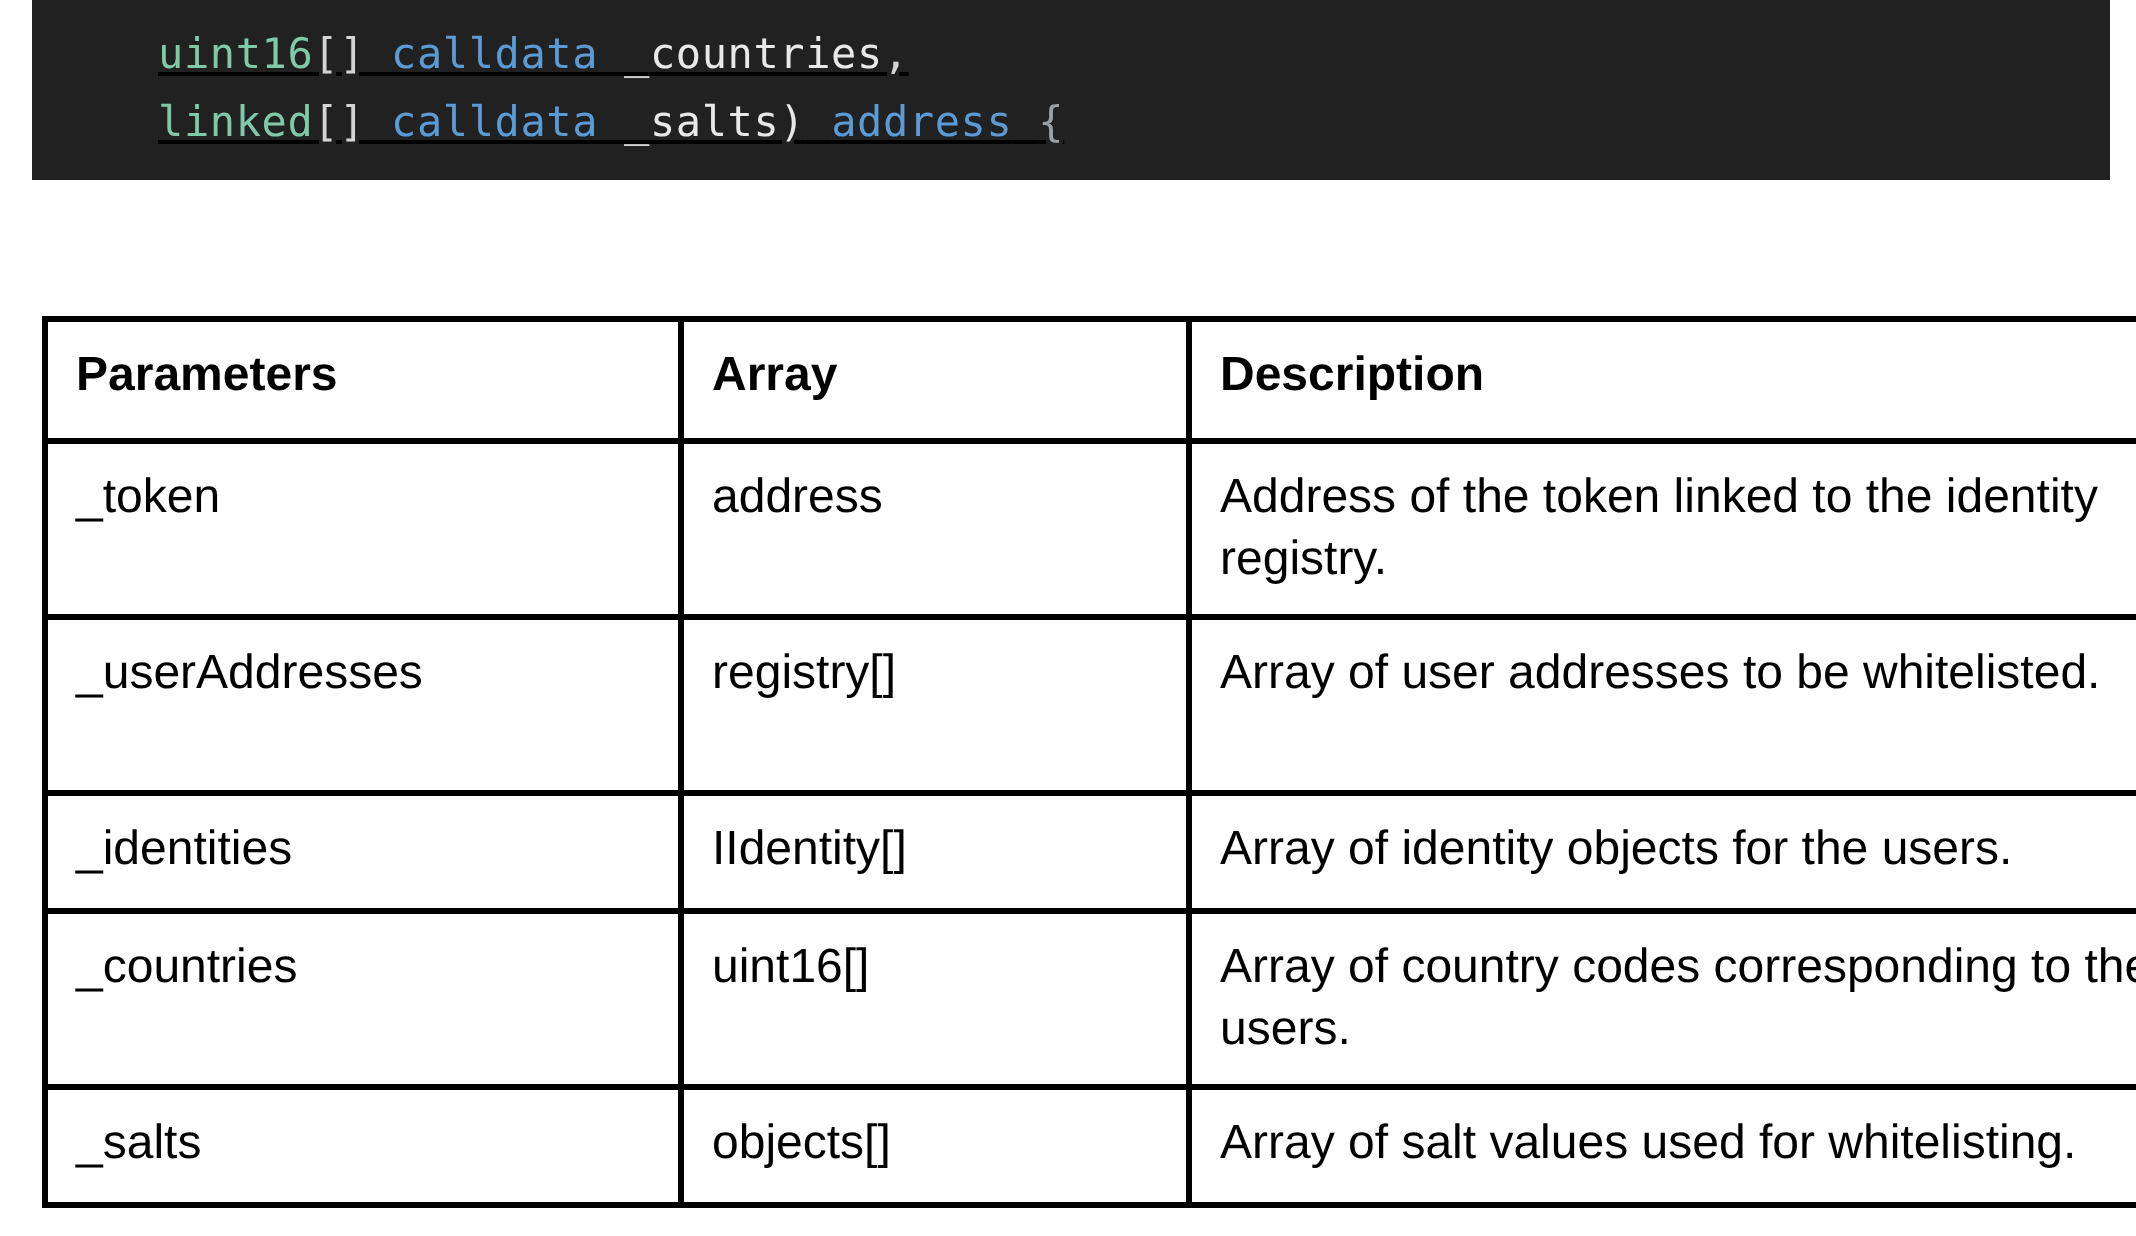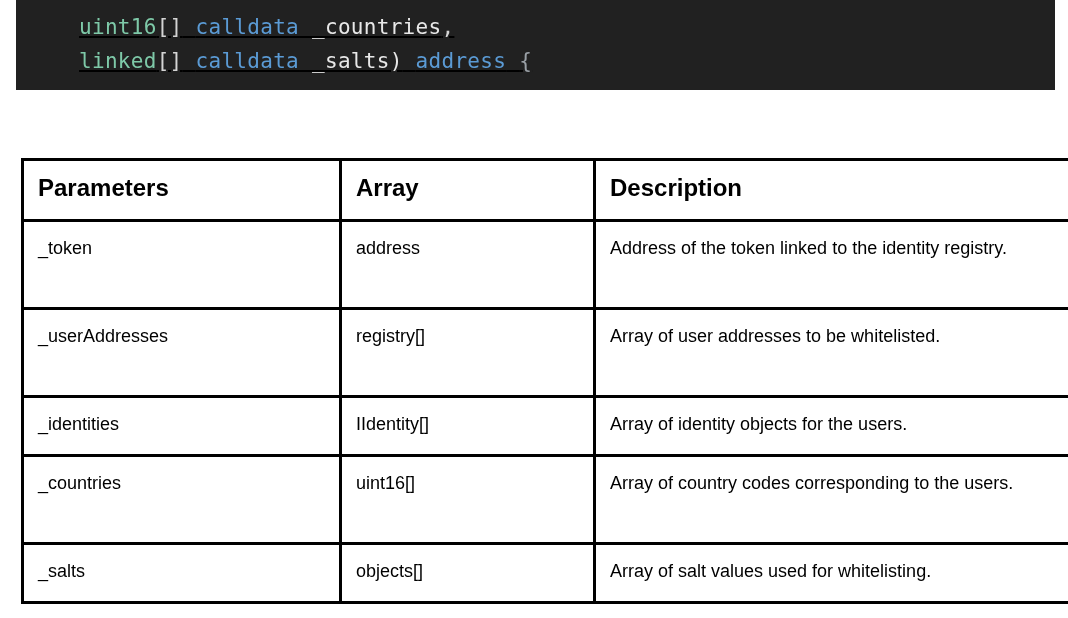--- a/index.html
+++ b/index.html
@@ -55,21 +55,21 @@
     border-collapse: collapse;
     table-layout: fixed;
     background: #ffffff;
   }
   .params-table th,
   .params-table td {
     border: 3px solid #000000;
     text-align: left;
     vertical-align: top;
     padding: 11px 14px 12px 14px;
-    font-size: 18px;
+    font-size: 24px;
     line-height: 31px;
     color: #000000;
   }
   .params-table th {
     font-weight: bold;
     font-size: 24px;
   }
   .params-table th.c1, .params-table td.c1 { width: 287px; }
   .params-table th.c2, .params-table td.c2 { width: 223px; }
   .params-table th.c3, .params-table td.c3 { width: 515px; }

